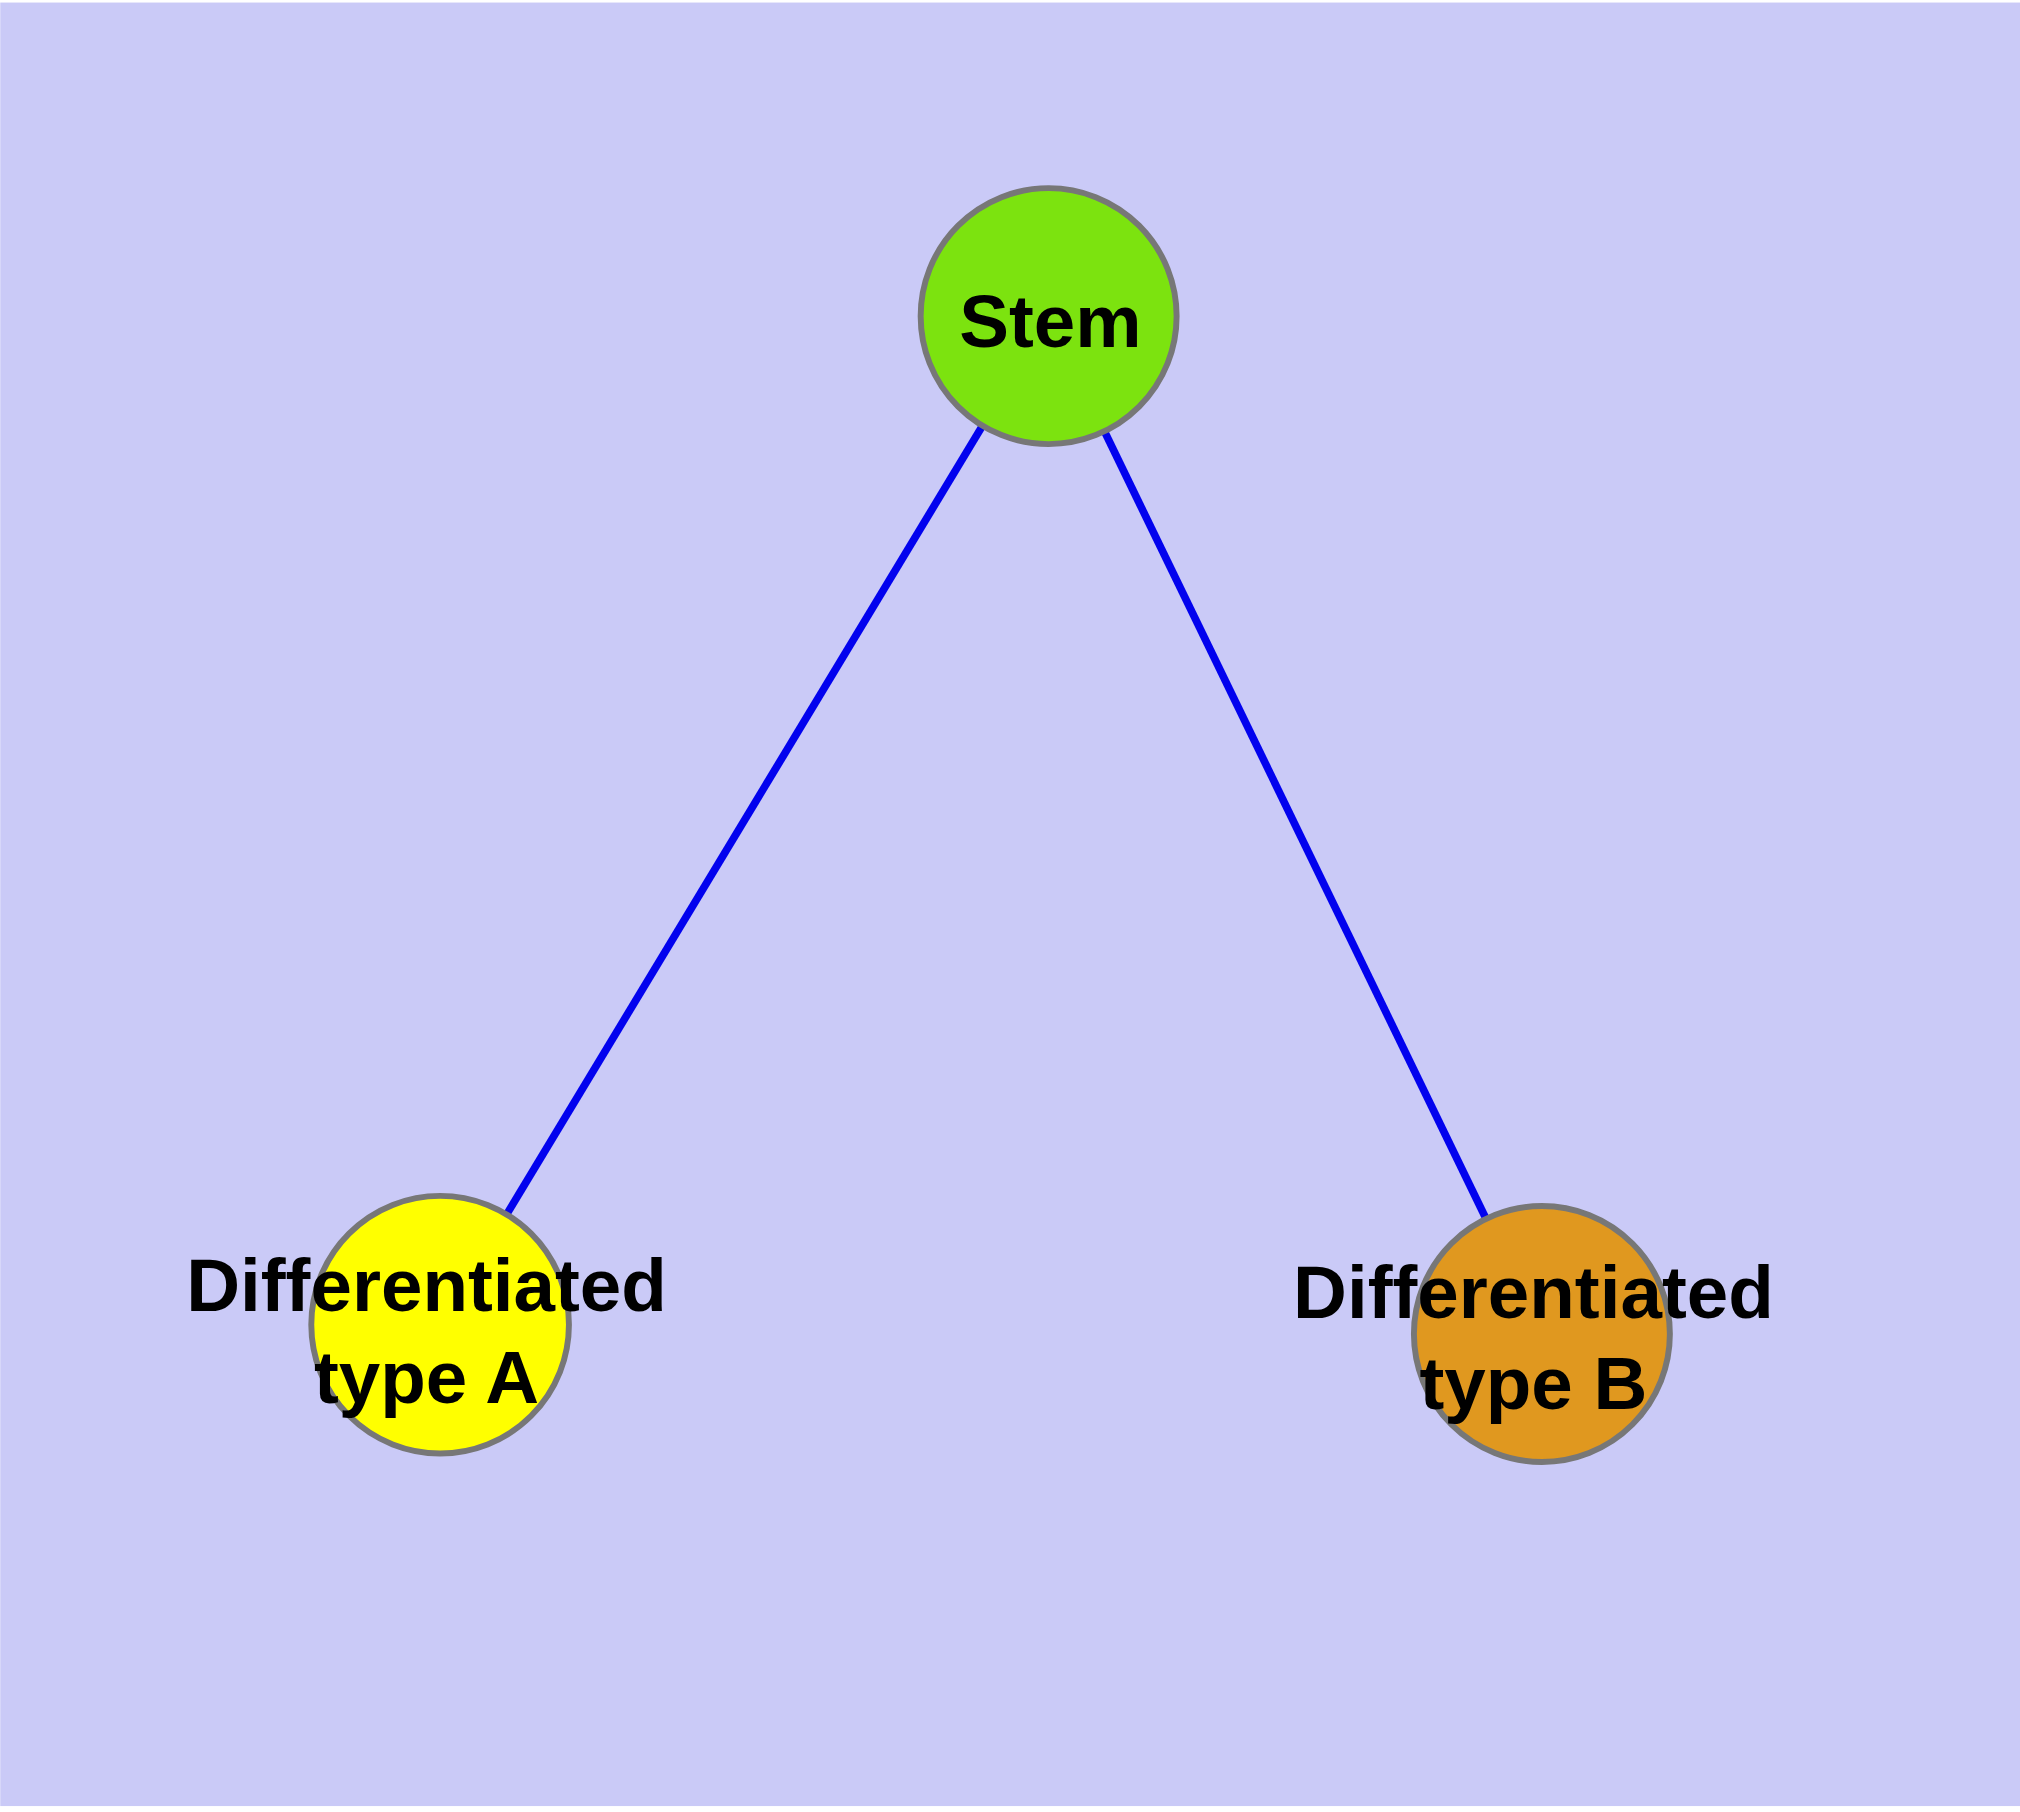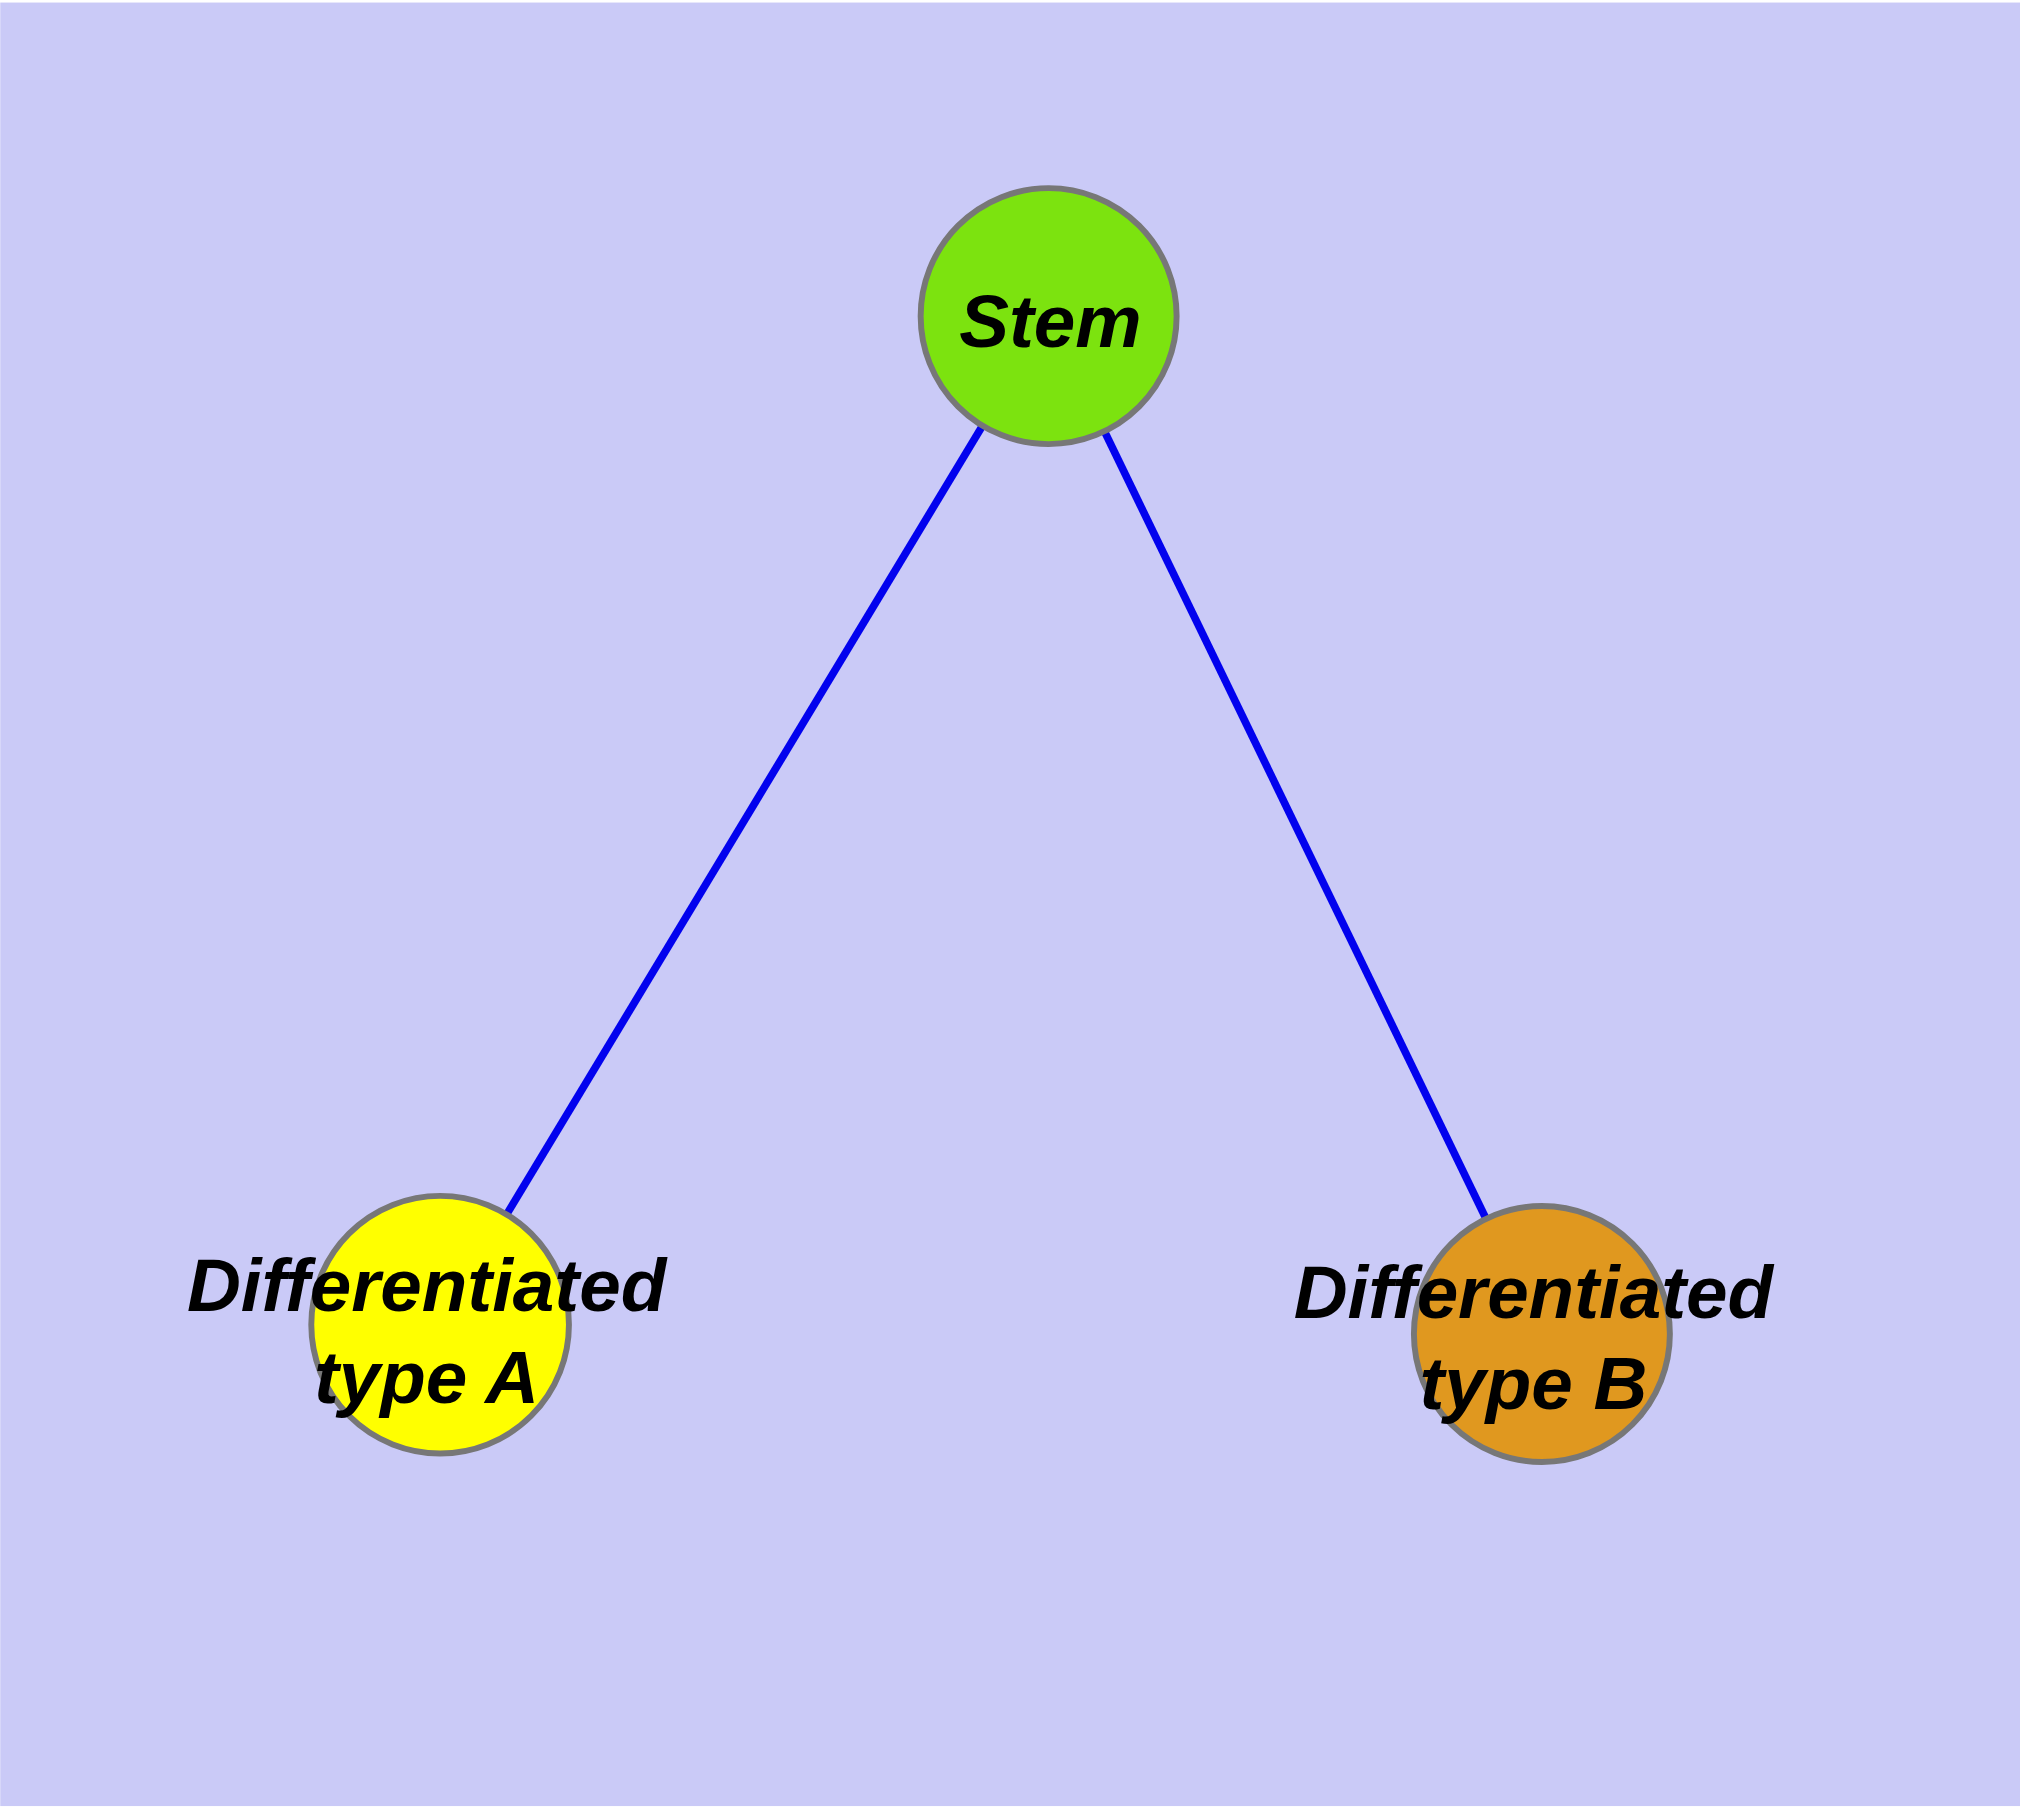--- a/index.html
+++ b/index.html
@@ -7,21 +7,20 @@
     padding: 0;
     background: #ffffff;
     width: 2021px;
     height: 1812px;
     overflow: hidden;
   }
   .stage {
     position: relative;
     width: 1995px;
     height: 1812px;
-    font-style: italic;
   }
   svg.graph {
     display: block;
   }
   .node-label {
     font-family: "Liberation Sans", "DejaVu Sans", sans-serif;
     font-weight: bold;
     font-size: 88px;
     text-anchor: middle;
   }

